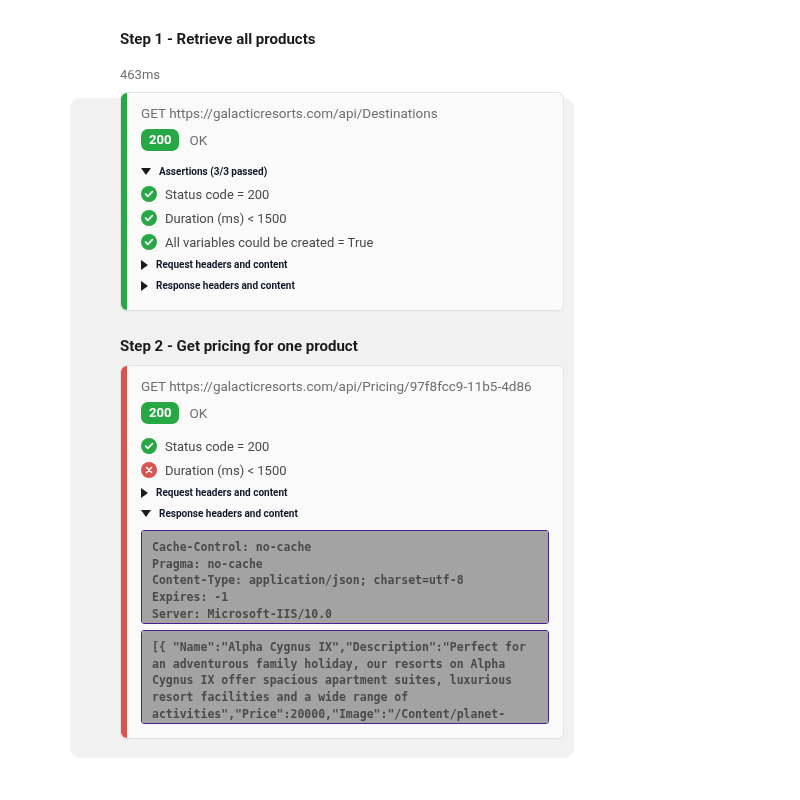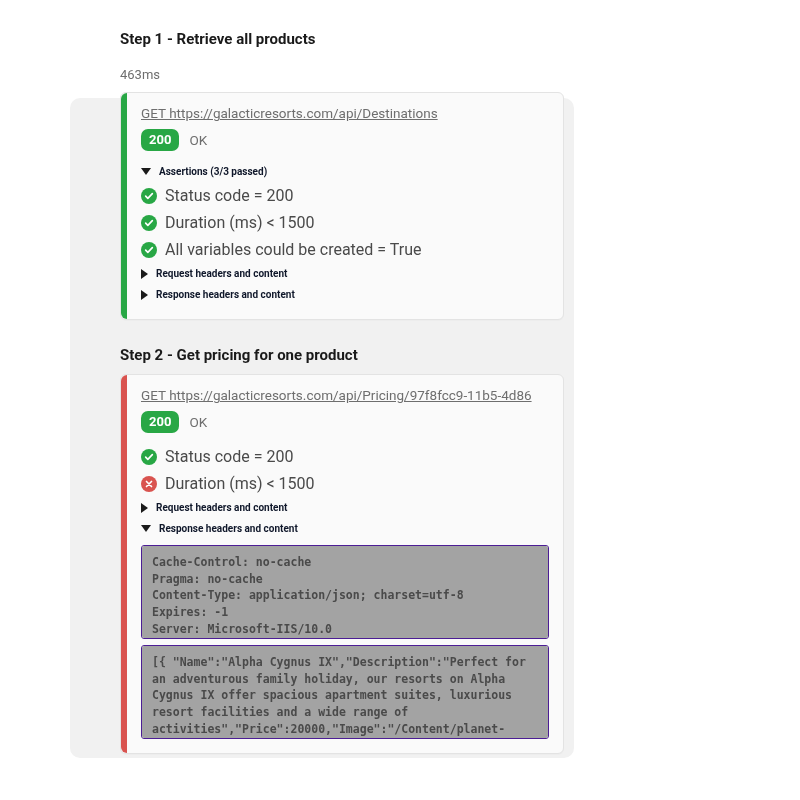--- a/index.html
+++ b/index.html
@@ -42,21 +42,21 @@
   }
   .card-accent {
     position: absolute;
     left: 0; top: 0; bottom: 0;
     width: 6px;
     border-top-left-radius: 6px;
     border-bottom-left-radius: 6px;
   }
   .accent-green { background: #28a745; }
   .accent-red { background: #d9534f; }
-  .req-line { color: #6e6e6e; font-size: 13.5px; margin-bottom: 8px; text-decoration: underline; }
+  .req-line { color: #6e6e6e; font-size: 13.5px; margin-bottom: 8px; }
   .status-row { display: flex; align-items: center; gap: 10px; margin-bottom: 10px;}
   .status-pill {
     background: #28a745;
     color: #fff;
     font-weight: 700;
     font-size: 13px;
     padding: 2px 8px;
     border-radius: 7px;
     line-height: 18px;
   }
@@ -76,21 +76,21 @@
   }
   .disclosure.right {
     border-width: 5px 0 5px 7px;
     border-color: transparent transparent transparent #1a1a1a;
   }
   .section-label { font-weight: 700; font-size: 10px; color: #0f172a; }
   .assert-row {
     display: flex; align-items: center; gap: 8px;
     padding: 4px 0 4px 0px;
     color: #4a4a4a;
-    font-size: 16px;
+    font-size: 13px;
   }
   .icon-circ {
     width: 16px; height: 16px; border-radius: 50%;
     display: inline-flex; align-items: center; justify-content: center;
     flex: none;
   }
   .icon-pass { background: #28a745; }
   .icon-fail { background: #d9534f; }
   .icon-circ svg { width: 10px; height: 10px; }
   .code-box {

